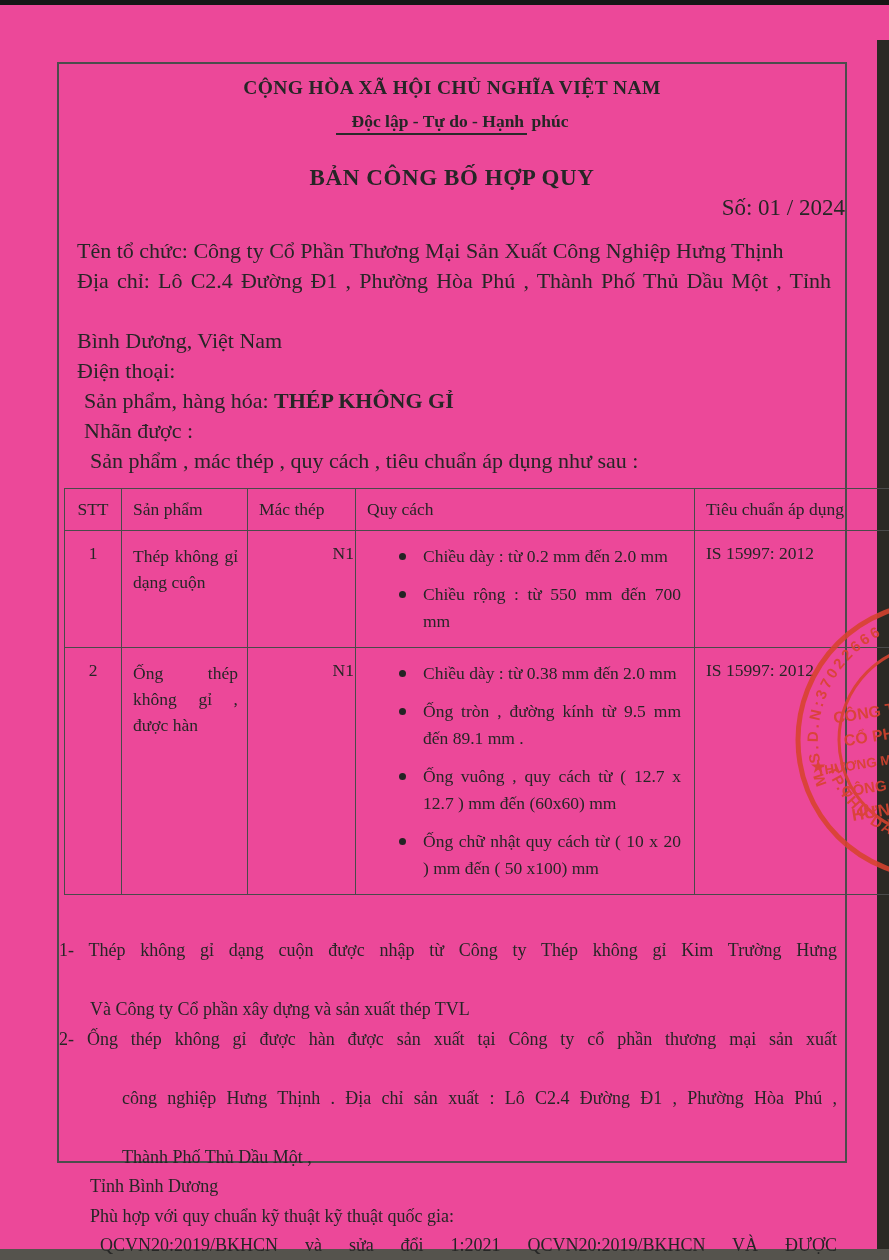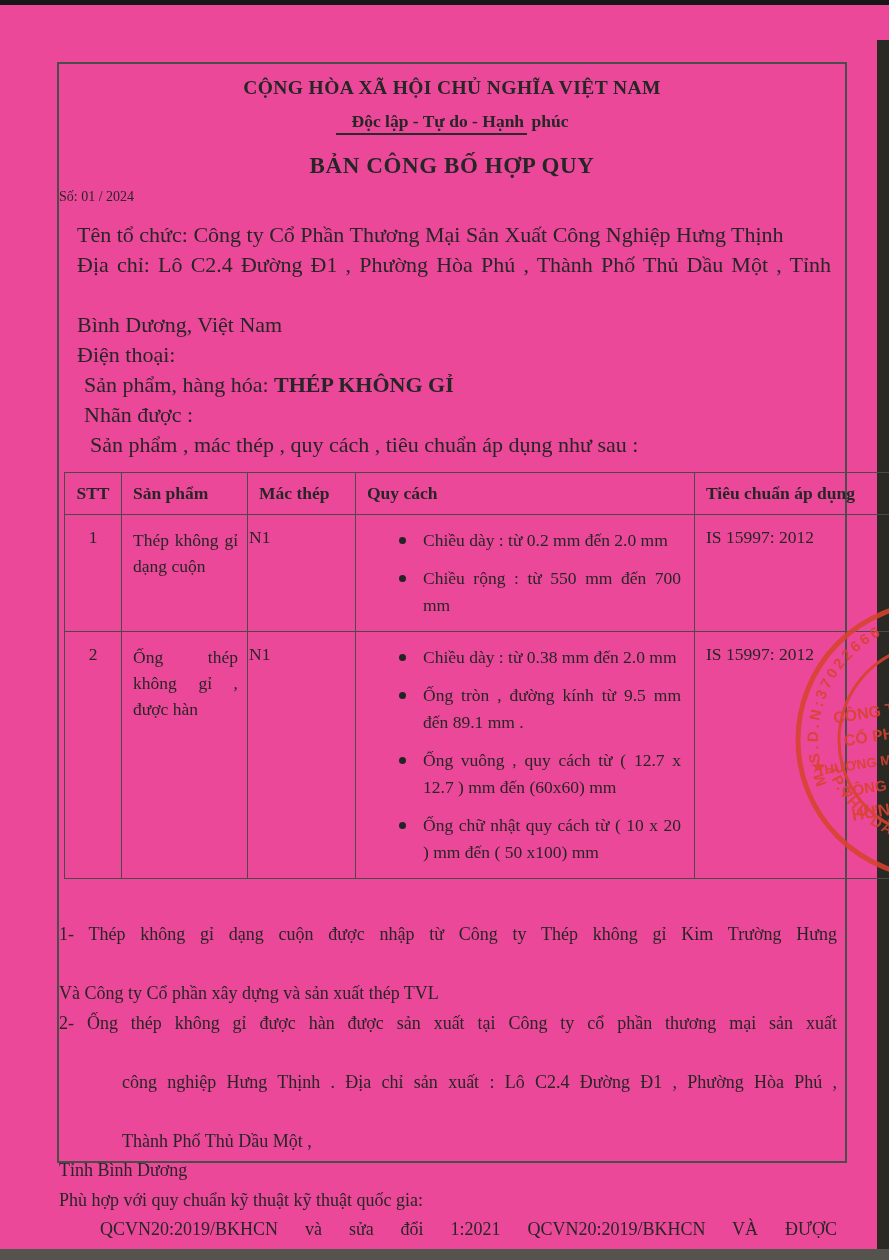--- a/index.html
+++ b/index.html
@@ -16,60 +16,60 @@
 
   .page {
     position:absolute; left:57px; top:62px; width:790px; height:1101px;
     border:2px solid #4c4c4c; box-sizing:border-box;
     padding-top:13px;
   }
 
   .nat-title { text-align:center; font-weight:bold; font-size:19.5px; letter-spacing:.4px; }
   .motto     { text-align:center; font-weight:bold; font-size:17.5px; margin-top:12px; }
   .motto .u  { border-bottom:2px solid #2a2a2a; padding:0 3px 2px 16px; }
-  .doc-title { text-align:center; font-weight:bold; font-size:23px; letter-spacing:.6px; margin-top:21px; }
-  .doc-no    { text-align:left; font-size:14px; margin-top:10px; }
+  .doc-title { text-align:center; font-weight:bold; font-size:23px; letter-spacing:.6px; margin-top:33px; }
+  .doc-no    { text-align:right; font-size:23px; margin-top:4px; }
 
   .info { margin-top:15px; font-size:22px; line-height:30px; padding-right:14px; }
   .info .ln   { padding-left:18px; }
   .info .ln2  { padding-left:25px; }
   .info .ln3  { padding-left:31px; }
   .bold { font-weight:bold; }
 
   
   .jline { text-align:justify; }
   .jline::after { content:""; display:inline-block; width:100%; height:0; }
 
   table.spec {
     border-collapse:collapse; margin-left:5px; margin-top:12px;
     width:776px; table-layout:fixed; font-size:17.5px;
   }
   table.spec th, table.spec td { border:1.6px solid #4a4a4a; }
   th.c-stt{width:56px;} th.c-sp{width:114px;} th.c-mt{width:96px;} th.c-qc{width:327px;} th.c-tc{width:183px;}
-  table.spec th { font-weight:bold; text-align:left; height:41px; padding:0 0 0 11px; vertical-align:middle; }
+  table.spec th { font-weight:normal; text-align:left; height:41px; padding:0 0 0 11px; vertical-align:middle; }
   table.spec th.c-stt { text-align:center; padding:0; }
   table.spec td { vertical-align:top; padding-top:12px; }
   td.stt { text-align:center; }
   td.sp  { padding:12px 9px 0 11px; text-align:justify; line-height:26px; }
-  td.mt  { text-align:left; }
+  td.mt  { text-align:right; }
   td.tc  { padding:12px 6px 0 11px; }
   tr.r1 { height:100px; } tr.r2 { height:232px; }
   ul.specs { list-style:none; margin:0; padding:0; }
   ul.specs li {
     position:relative; padding:0 12px 0 66px; margin-bottom:11px;
     text-align:justify; line-height:27px;
   }
   ul.specs li::before {
     content:""; position:absolute; left:42px; top:10px;
     width:7px; height:7px; border-radius:50%; background:#242424;
   }
 
   .notes { margin-top:41px; font-size:18px; line-height:29.5px; padding-right:8px; }
   .n-item   { }
-  .n-hang0  { }
+  .n-hang0  { padding-left:31px; }
   .n-hang2  { padding-left:63px; }
   .qcvn1 { padding-left:5px; text-indent:36px; }
 
   .stamp { position:absolute; left:775px; top:595px; opacity:.88; }
   .stamp text { font-family:"Liberation Sans", sans-serif; font-weight:bold; }
 </style>
 </head>
 <body>
 
 <div class="scan">

